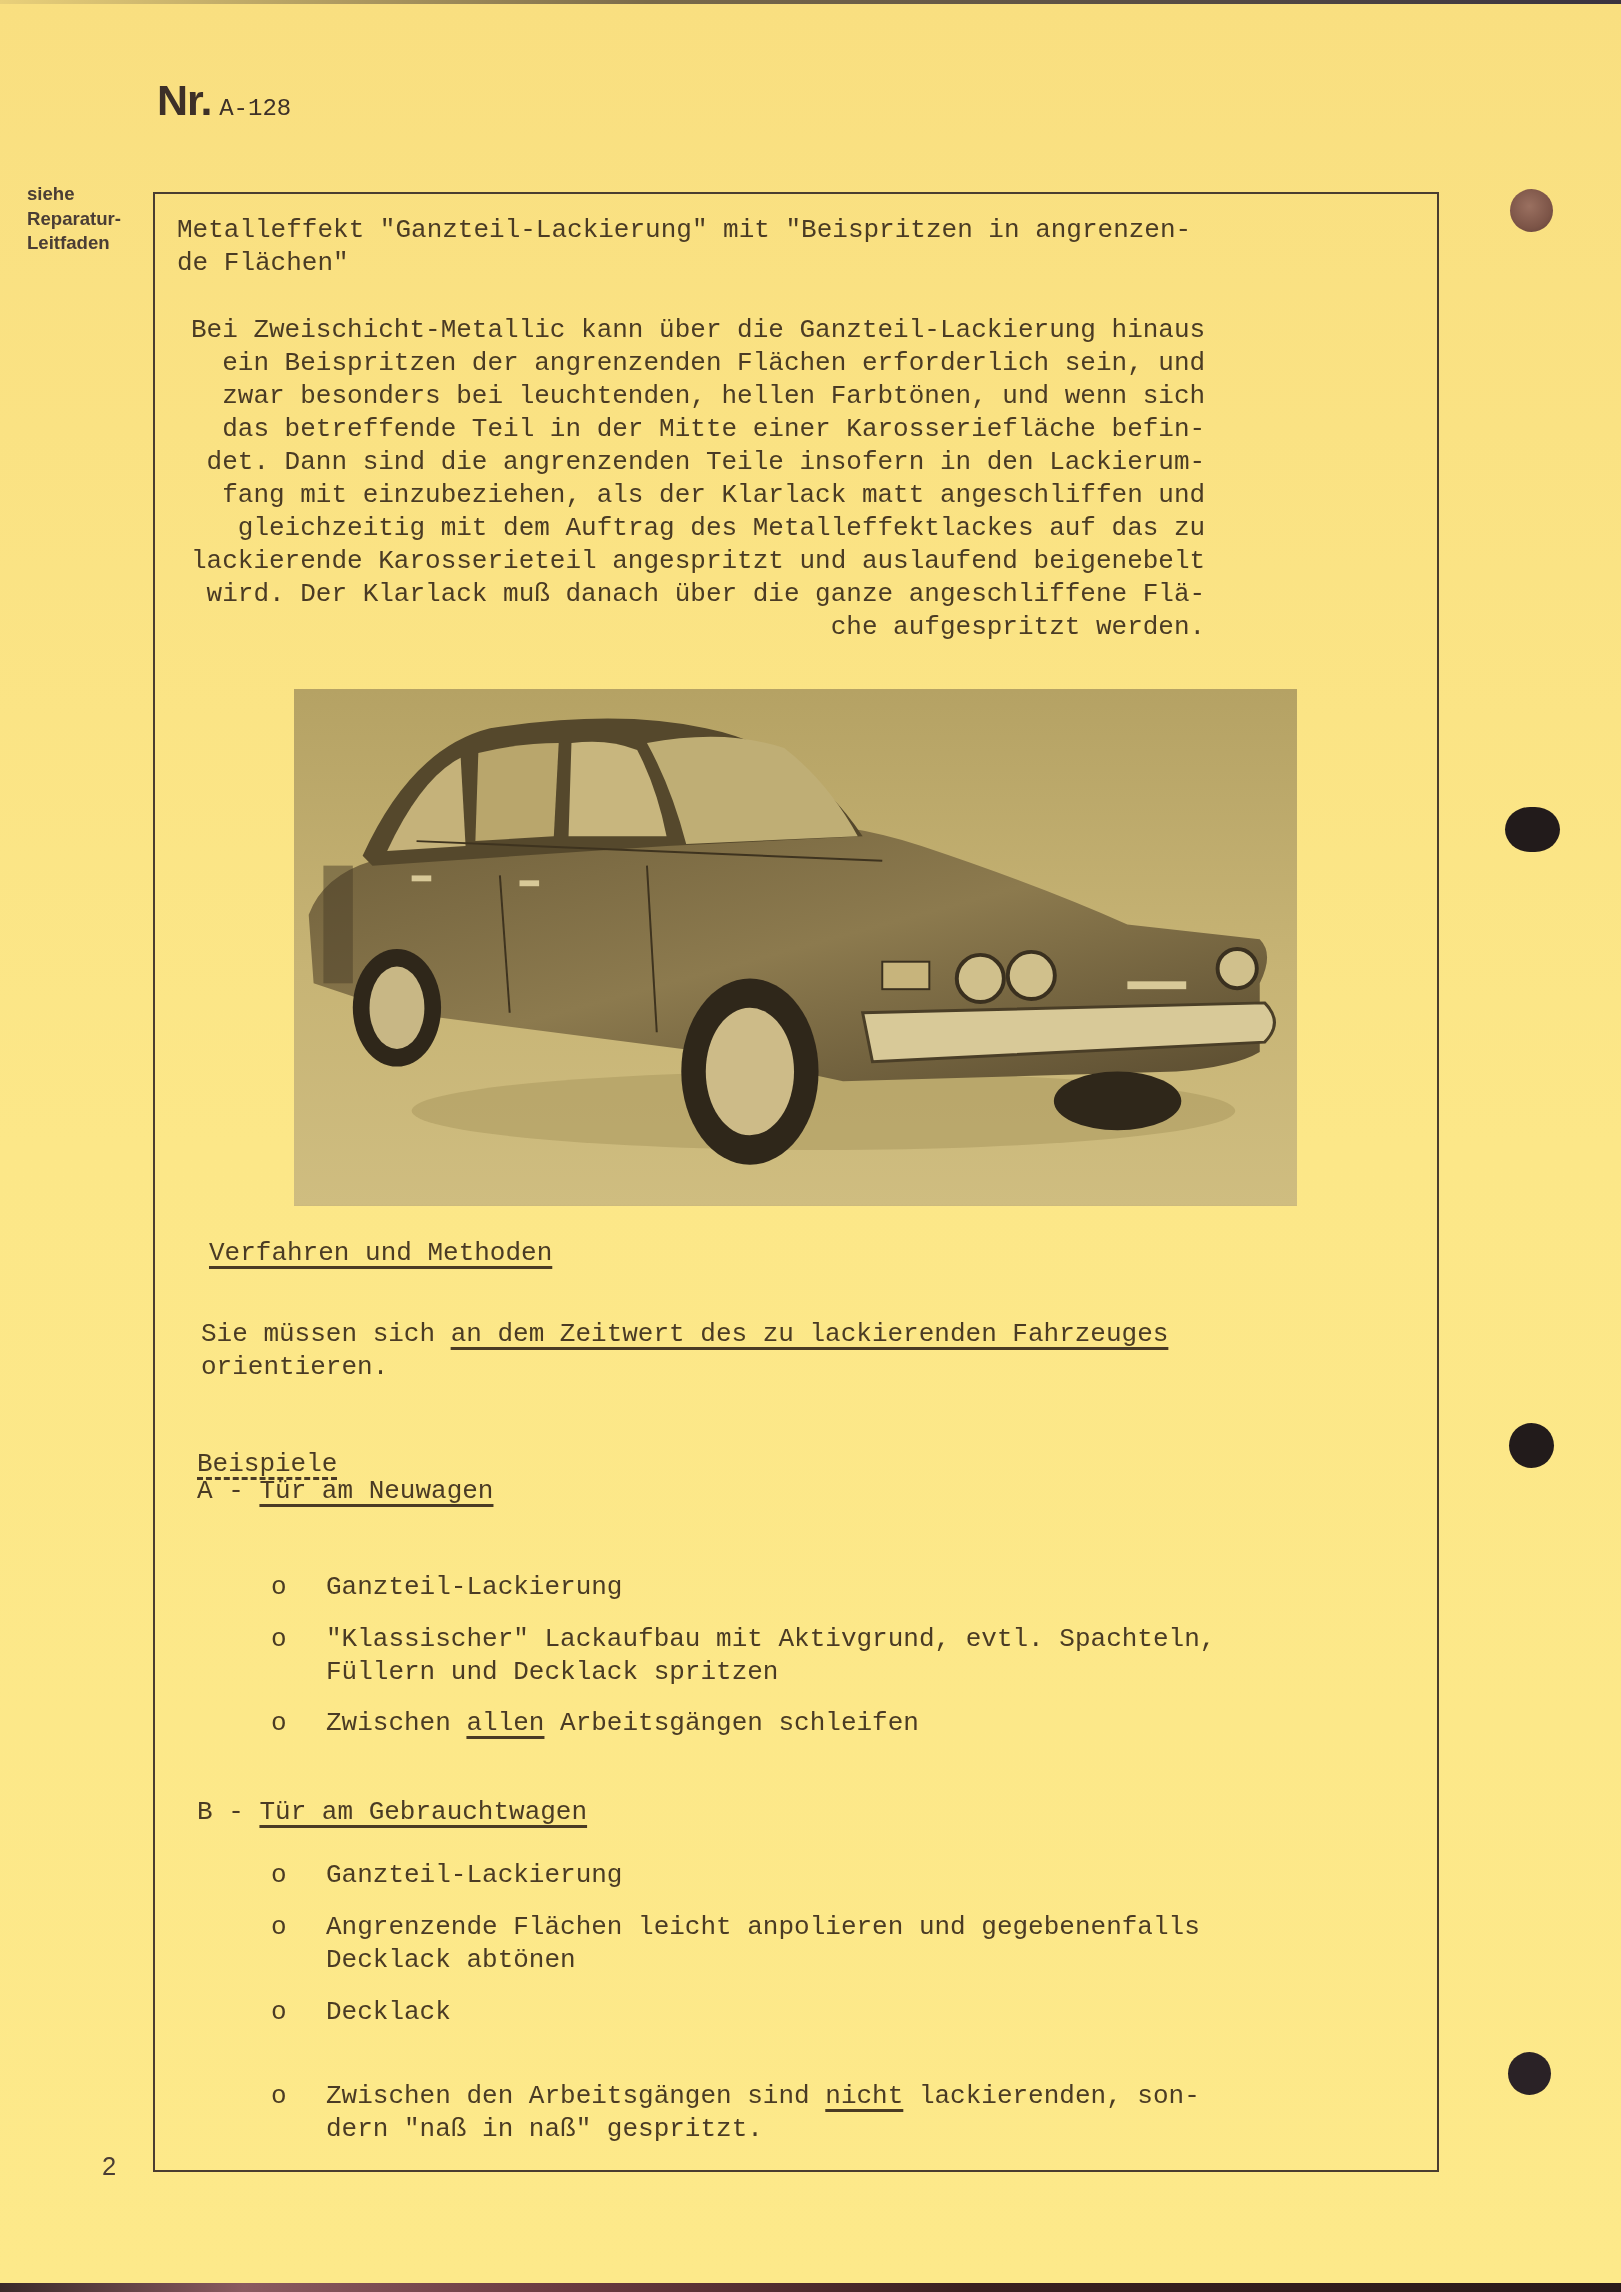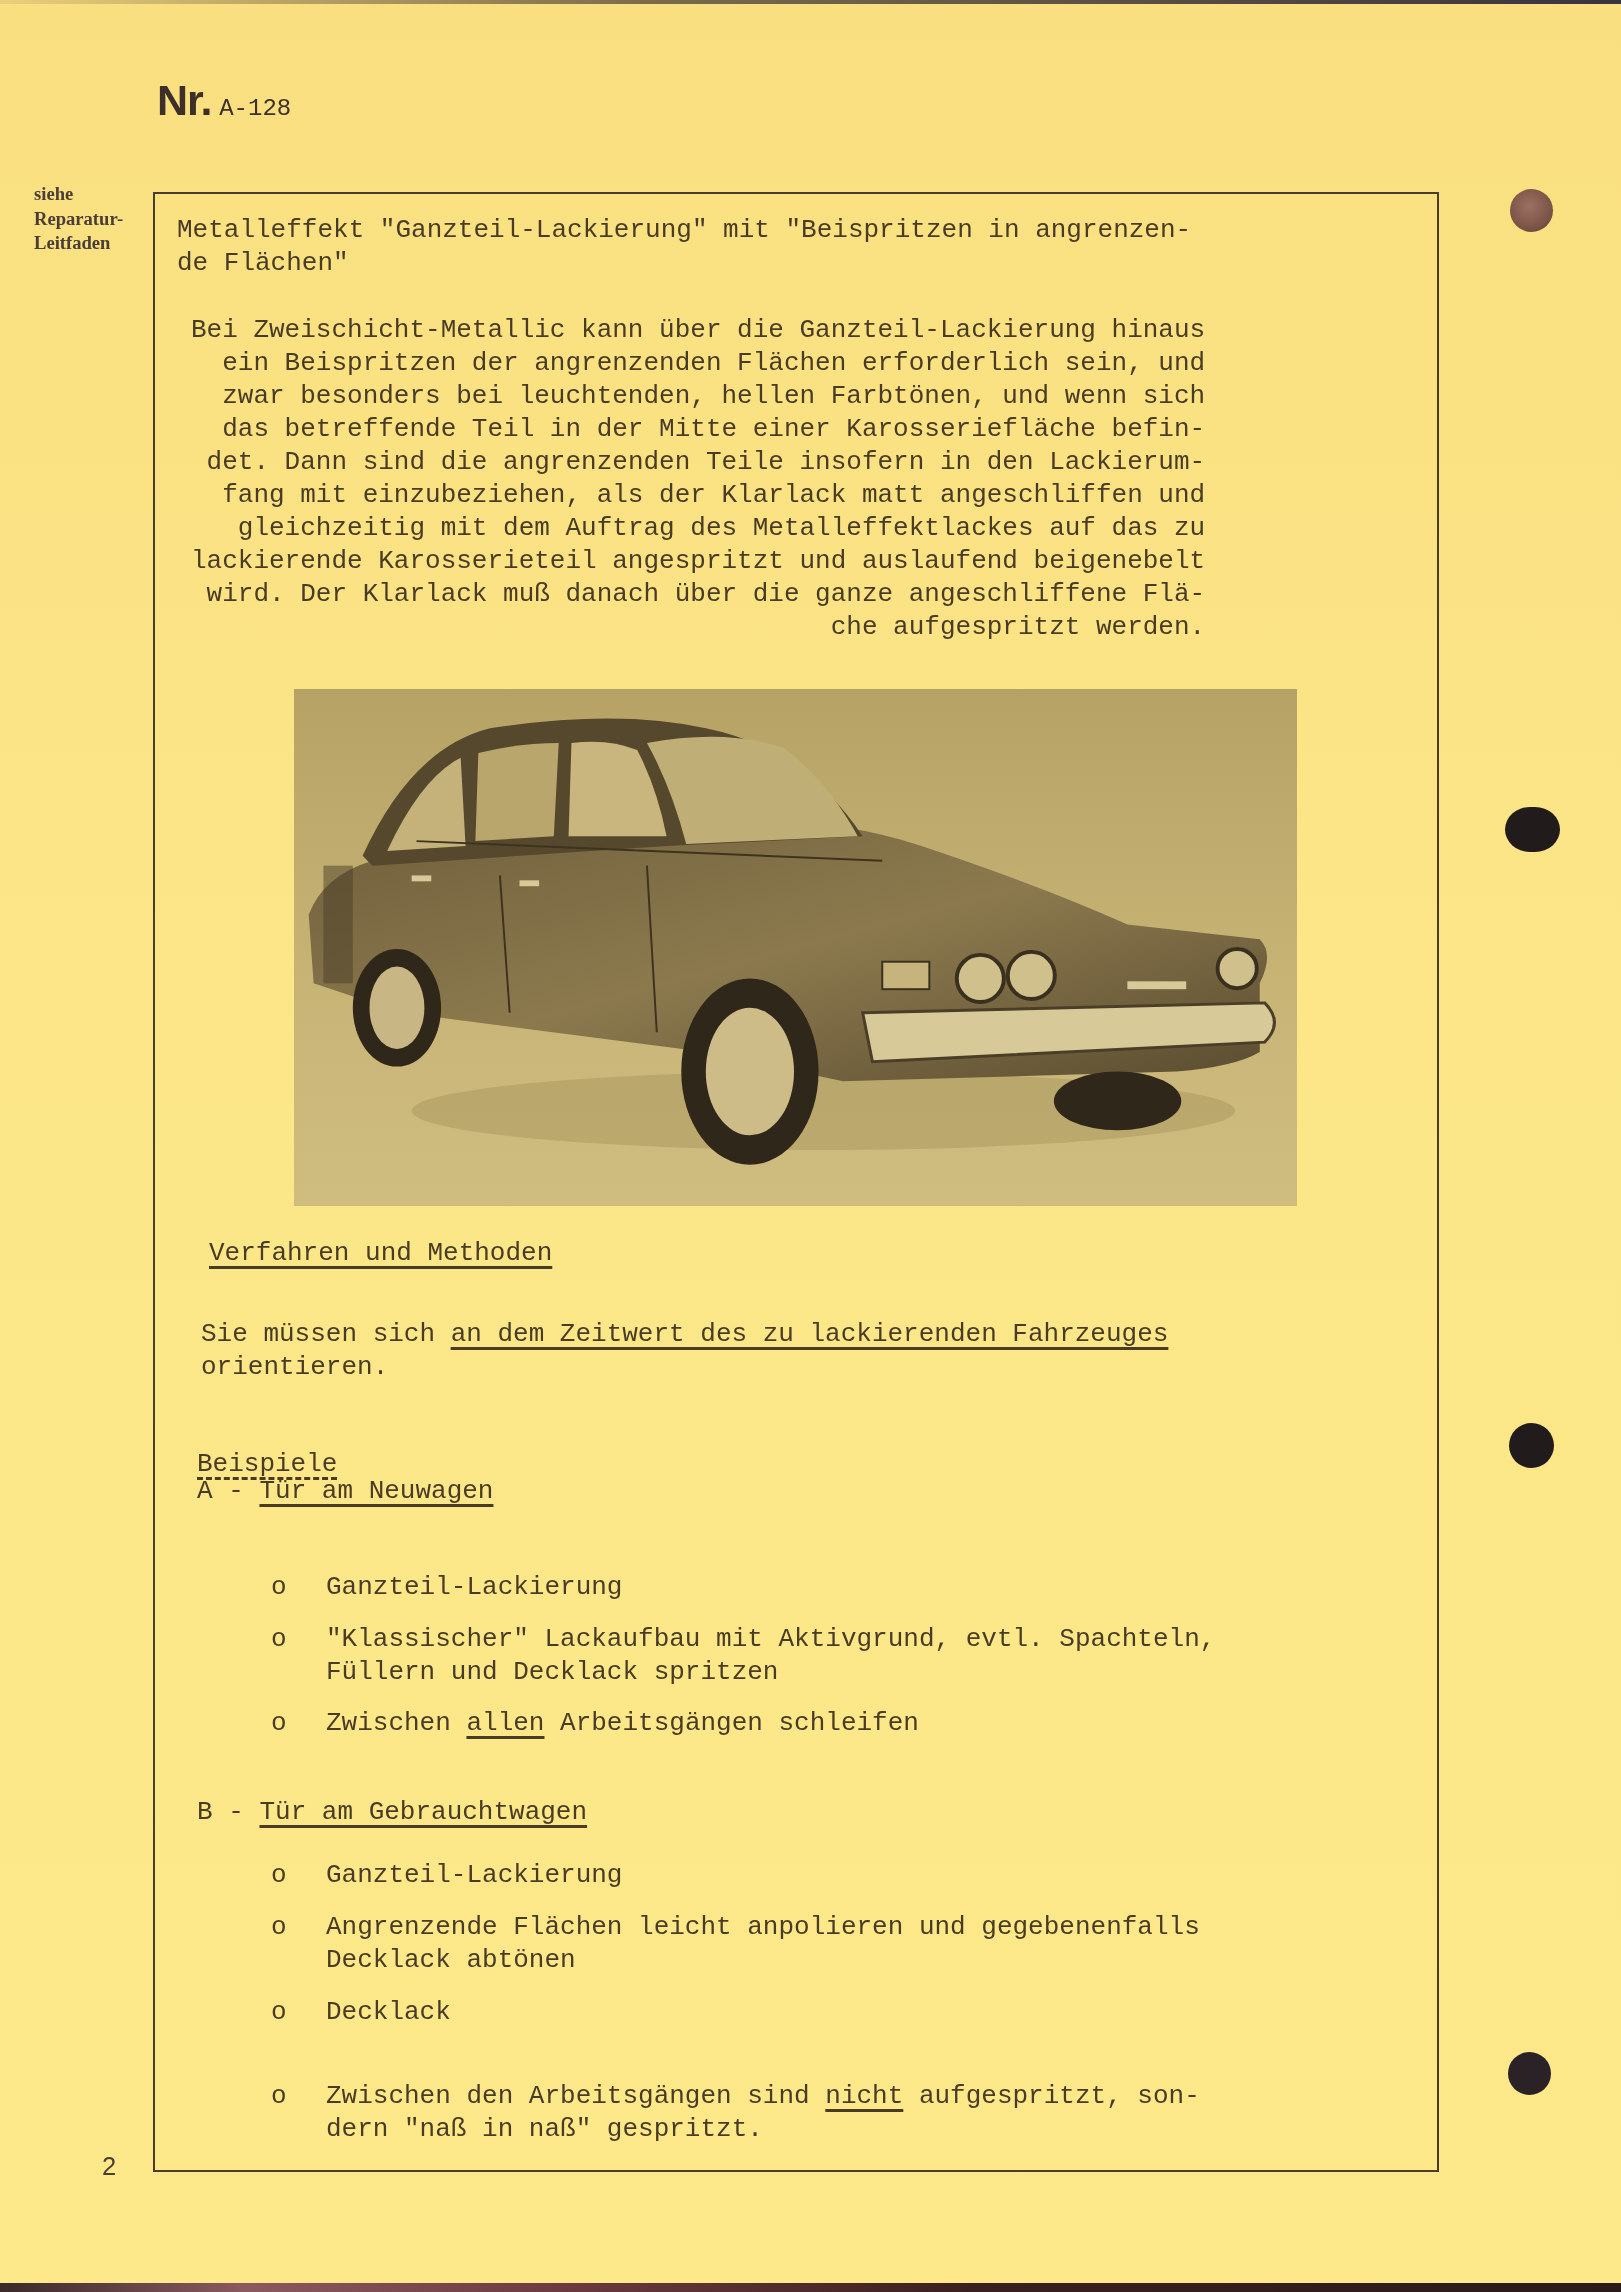--- a/index.html
+++ b/index.html
@@ -10,21 +10,21 @@
     font-family: "Liberation Mono", "DejaVu Sans Mono", monospace;
     color: #4a3b24;
   }
   .top-edge { position: absolute; left: 0; top: 0; width: 1621px; height: 3.9px;
     background: linear-gradient(90deg, #e9d07a 0%, #7a6a4a 40%, #3a3340 100%); }
   .bottom-edge { position: absolute; left: 0; bottom: 0; width: 1621px; height: 9.8px;
     background: linear-gradient(90deg, #3a2a2a 0%, #8a5a60 15%, #6a3a40 35%, #3a2020 60%, #2a1a1a 100%); }
   .doc-number { position: absolute; left: 157px; top: 76px; white-space: nowrap; }
   .doc-number .nr { font-family: "Liberation Sans", sans-serif; font-weight: bold; font-size: 43px; color: #3d3028; letter-spacing: -1px; }
   .doc-number .num { font-family: "Liberation Mono", monospace; font-size: 24px; color: #3d3028; margin-left: 7.8px; }
-  .side-note { position: absolute; left: 34px; top: 182px; font-family: Liberation Serif, serif;
+  .side-note { position: absolute; left: 27px; top: 182px; font-family: Liberation Sans, sans-serif;
     font-weight: bold; font-size: 18.6px; line-height: 24.5px; color: #4a3d35; }
   .frame { position: absolute; left: 153px; top: 192px; width: 1286px; height: 1980px;
     border-left: 2px solid #4a3d30; border-top: 2px solid #4a3d30; border-right: 2px solid #4a3d30;
     border-bottom: 2.5px solid #4a3d30; box-sizing: border-box; }
   .page-number { position: absolute; left: 102px; top: 2152px; font-family: "Liberation Sans", sans-serif;
     font-size: 25.5px; color: #4a3d35; }
   .punch { position: absolute; border-radius: 50%; }
   .punch.p1 { left: 1510px; top: 189px; width: 43px; height: 43px; background: radial-gradient(circle at 45% 40%, #9a7060 0%, #7d5548 60%, #5e3e36 100%); }
   .punch.p2 { left: 1505px; top: 807px; width: 55px; height: 45px; background: #221b1b; border-radius: 50% / 55%; }
   .punch.p3 { left: 1509px; top: 1423px; width: 45px; height: 45px; background: #221b1b; }
@@ -121,21 +121,21 @@
     <div class="tw bullet" style="top: 1571px;"><span class="o">o</span><span class="txt"><div><span>Ganzteil-Lackierung</span></div></span></div>
     <div class="tw bullet" style="top: 1623px;"><span class="o">o</span><span class="txt"><div><span>"Klassischer" Lackaufbau mit Aktivgrund, evtl. Spachteln,</span></div><div><span>Füllern und Decklack spritzen</span></div></span></div>
     <div class="tw bullet" style="top: 1707px;"><span class="o">o</span><span class="txt"><div><span>Zwischen </span><span class="u">allen</span><span> Arbeitsgängen schleifen</span></div></span></div>
   </div>
 
 <div class="tw case-b"><span>B - </span><span class="u">Tür am Gebrauchtwagen</span></div>
 <div id="bullets-b">
     <div class="tw bullet" style="top: 1859px;"><span class="o">o</span><span class="txt"><div><span>Ganzteil-Lackierung</span></div></span></div>
     <div class="tw bullet" style="top: 1911px;"><span class="o">o</span><span class="txt"><div><span>Angrenzende Flächen leicht anpolieren und gegebenenfalls</span></div><div><span>Decklack abtönen</span></div></span></div>
     <div class="tw bullet" style="top: 1996px;"><span class="o">o</span><span class="txt"><div><span>Decklack</span></div></span></div>
-    <div class="tw bullet" style="top: 2080px;"><span class="o">o</span><span class="txt"><div><span>Zwischen den Arbeitsgängen sind </span><span class="u">nicht</span><span> aufgespritzt, son-</span></div><div><span>dern "naß in naß" gespritzt.</span></div></span></div>
+    <div class="tw bullet" style="top: 2080px;"><span class="o">o</span><span class="txt"><div><span>Zwischen den Arbeitsgängen sind </span><span class="u">nicht</span><span> lackierenden, son-</span></div><div><span>dern "naß in naß" gespritzt.</span></div></span></div>
   </div>
 
 <div class="page-number">2</div>
 
 <div class="punch p1"></div>
 <div class="punch p2"></div>
 <div class="punch p3"></div>
 <div class="punch p4"></div>
 
 <div class="bottom-edge"></div>

